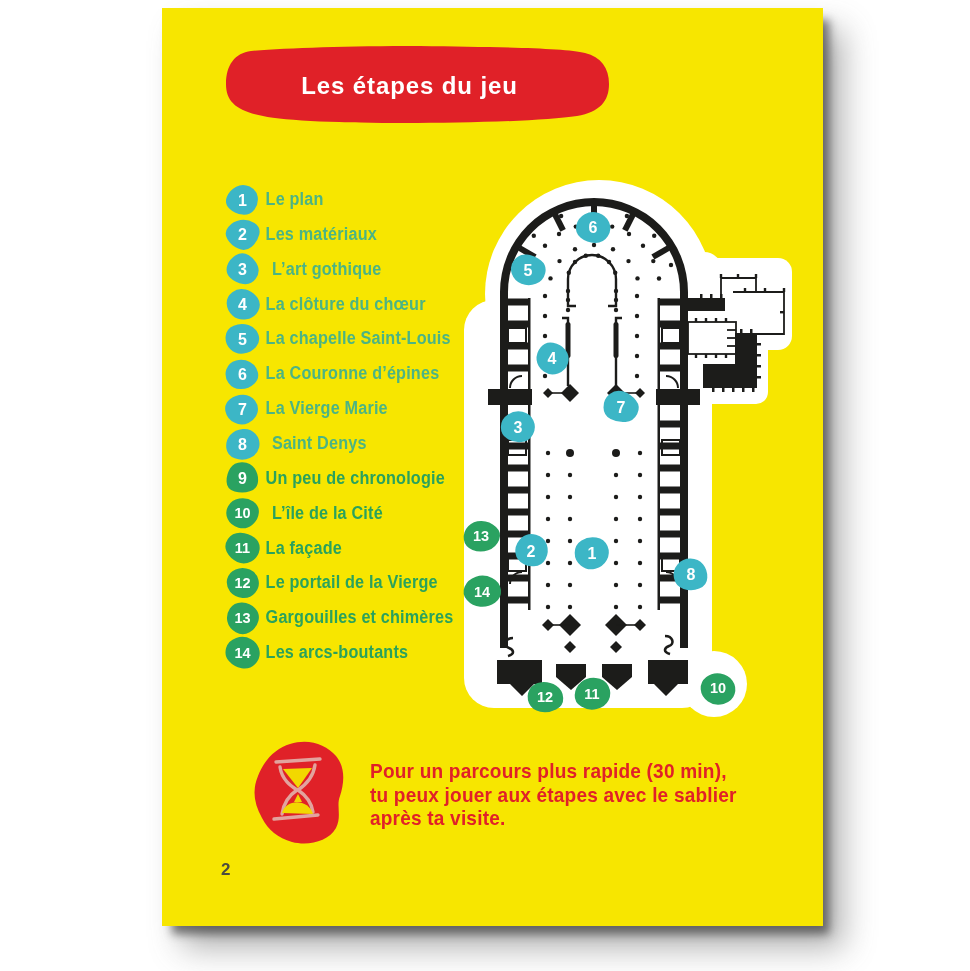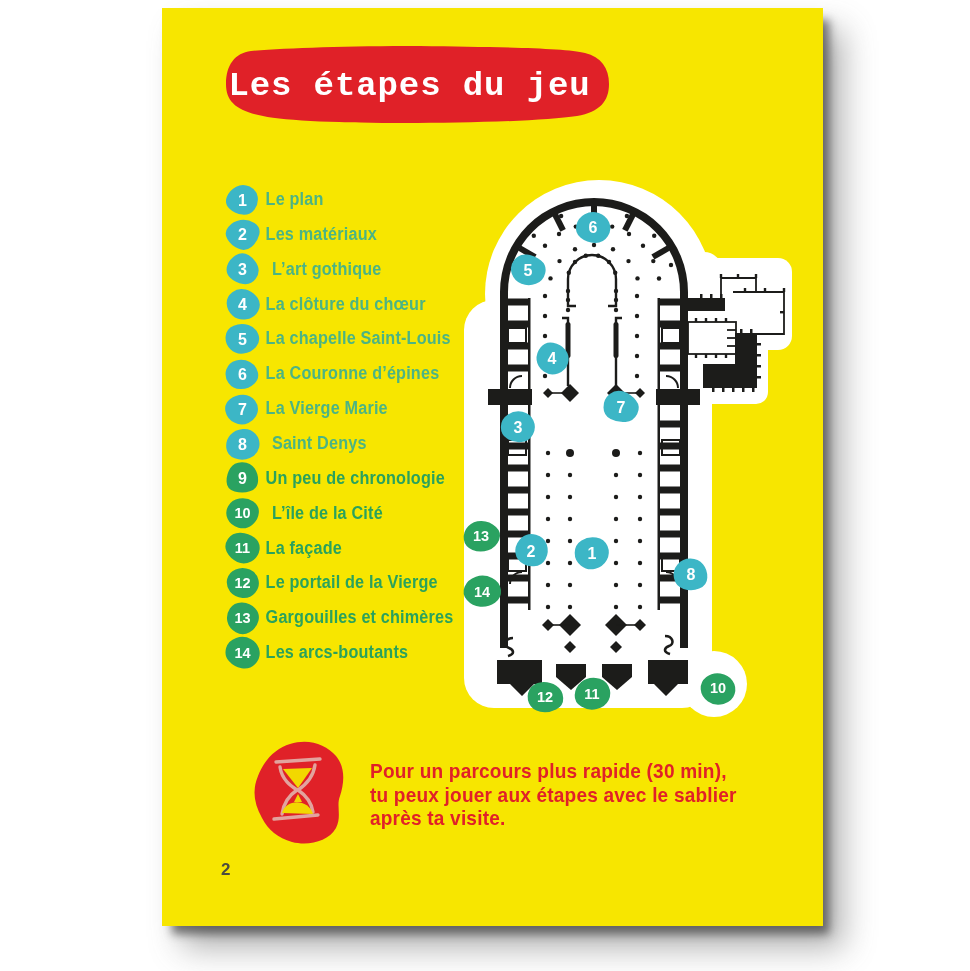--- a/index.html
+++ b/index.html
@@ -6,21 +6,21 @@
   body { width:970px; height:971px; position:relative; overflow:hidden;
          font-family:"Liberation Sans", sans-serif; }
   .page { position:absolute; left:162px; top:8px; width:661px; height:918px;
           background:#f7e600;
           box-shadow: 8px 10px 9px -2px rgba(55,55,55,0.66), 20px 22px 30px 0px rgba(95,95,95,0.48); }
   .banner { position:absolute; left:63px; top:38px; width:385px; height:77px; }
   .banner svg { position:absolute; left:0; top:0; }
   .banner .t { position:absolute; left:0; top:0; width:100%; height:100%;
     display:flex; align-items:center; justify-content:center;
     padding-right:16px; box-sizing:border-box;
-    color:#fff; font-weight:bold; font-size:34px; letter-spacing:0.9px; padding-top:3px;font-family:Liberation Mono, monospace; }
+    color:#fff; font-weight:bold; font-size:24px; letter-spacing:0.9px; padding-top:3px; }
   .row { position:absolute; left:61px; height:36px; display:flex; align-items:center; }
   .bsvg { flex:0 0 39px; }
   .lbl { font-weight:bold; font-size:18px; white-space:nowrap;
     transform:scaleX(0.9); transform-origin:left center; letter-spacing:0.2px; }
   .plan { position:absolute; left:278px; top:132px; }
   .rb { position:absolute; left:88px; top:730px; width:104px; height:112px; }
   .btxt { position:absolute; left:208px; top:751px; color:#e02128; font-weight:bold;
     font-size:20.5px; line-height:23.6px; transform:scaleX(0.93);
     transform-origin:left top; white-space:nowrap; letter-spacing:0.2px; }
   .pnum { position:absolute; left:59px; top:852px; color:#4c4c3f;

